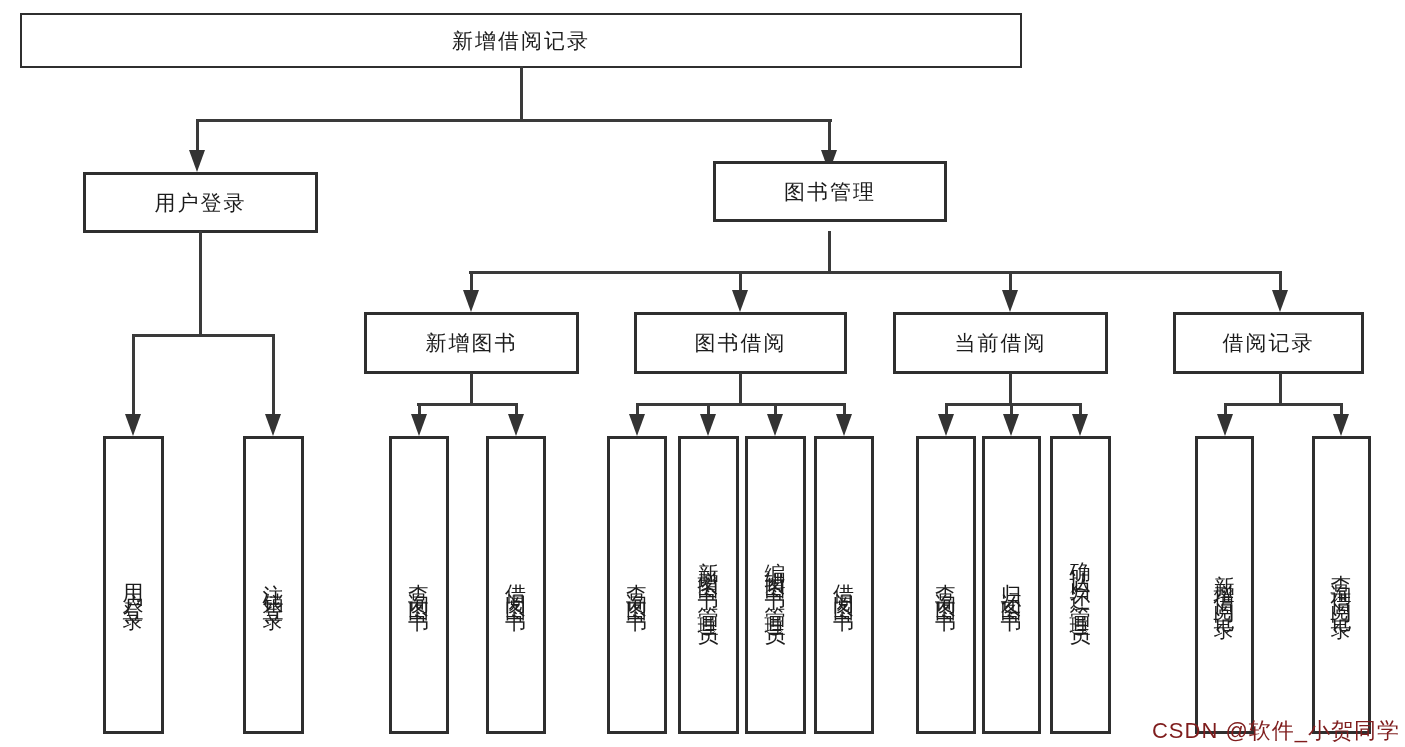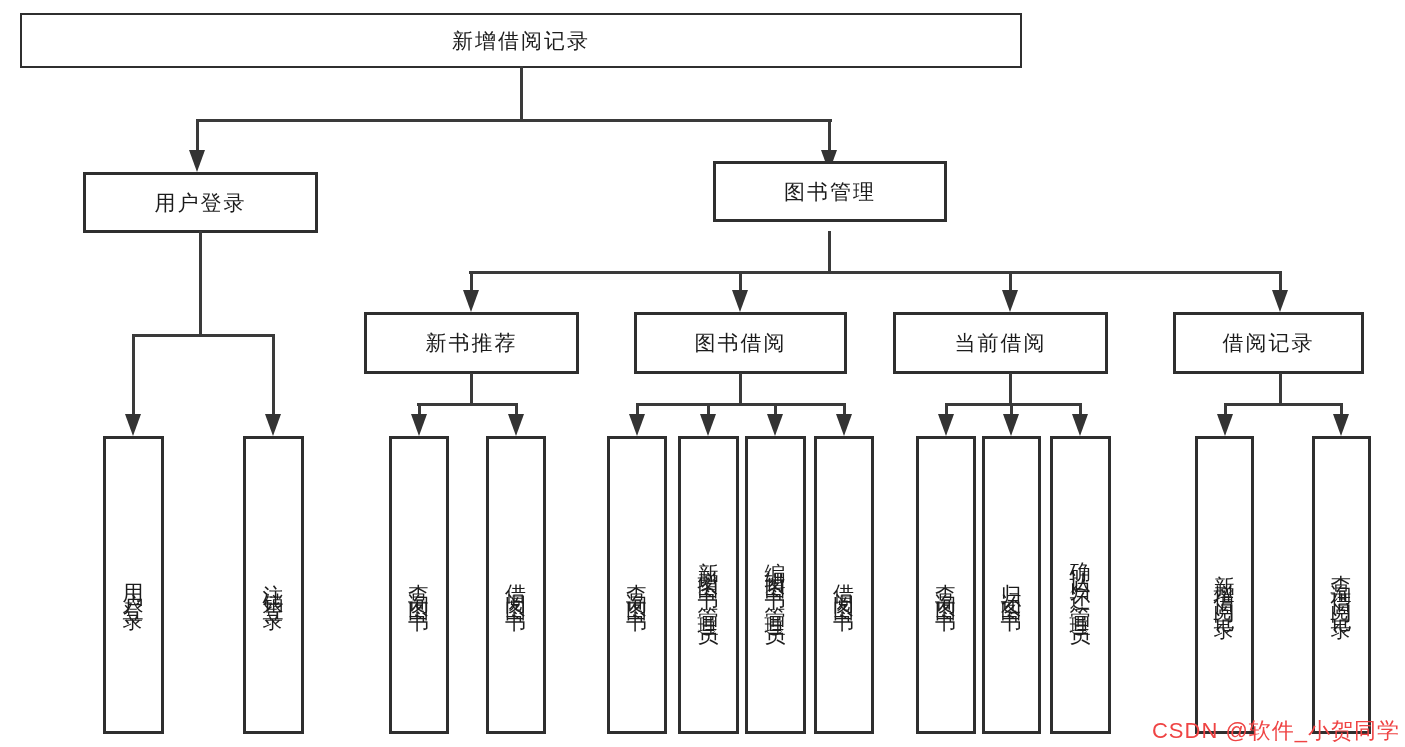--- a/index.html
+++ b/index.html
@@ -23,21 +23,21 @@
   }
   .hline { position:absolute; height:3px; background:#3a3a3a; }
   .vline { position:absolute; width:3px; background:#3a3a3a; }
   .arrow {
     position:absolute; width:0; height:0;
     border-left:8px solid transparent; border-right:8px solid transparent;
     border-top:22px solid #333333;
   }
   .watermark {
     position:absolute; right:5px; bottom:1px;
-    font-size:22px; letter-spacing:1px; color:#ef4444;margin-left:32px;
+    font-size:22px; letter-spacing:1px; color:#7f1d1d;margin-left:32px;
   }
 </style>
 </head>
 <body>
 
 <div class="canvas">
 
   <div class="box thin" style="left:20px;top:13px;width:1002px;height:55px;">
     <span class="lbl">新增借阅记录</span>
   </div>
@@ -68,21 +68,21 @@
   <div class="vline" style="left:470px;top:271px;height:22px;"></div>
   <div class="arrow" style="left:463px;top:290px;"></div>
   <div class="vline" style="left:739px;top:271px;height:22px;"></div>
   <div class="arrow" style="left:732px;top:290px;"></div>
   <div class="vline" style="left:1009px;top:271px;height:22px;"></div>
   <div class="arrow" style="left:1002px;top:290px;"></div>
   <div class="vline" style="left:1279px;top:271px;height:22px;"></div>
   <div class="arrow" style="left:1272px;top:290px;"></div>
 
   <div class="box" style="left:364px;top:312px;width:215px;height:62px;">
-    <span class="lbl">新书推荐</span>
+    <span class="lbl">新增图书</span>
   </div>
   <div class="box" style="left:634px;top:312px;width:213px;height:62px;">
     <span class="lbl">图书借阅</span>
   </div>
   <div class="box" style="left:893px;top:312px;width:215px;height:62px;">
     <span class="lbl">当前借阅</span>
   </div>
   <div class="box" style="left:1173px;top:312px;width:191px;height:62px;">
     <span class="lbl">借阅记录</span>
   </div>

